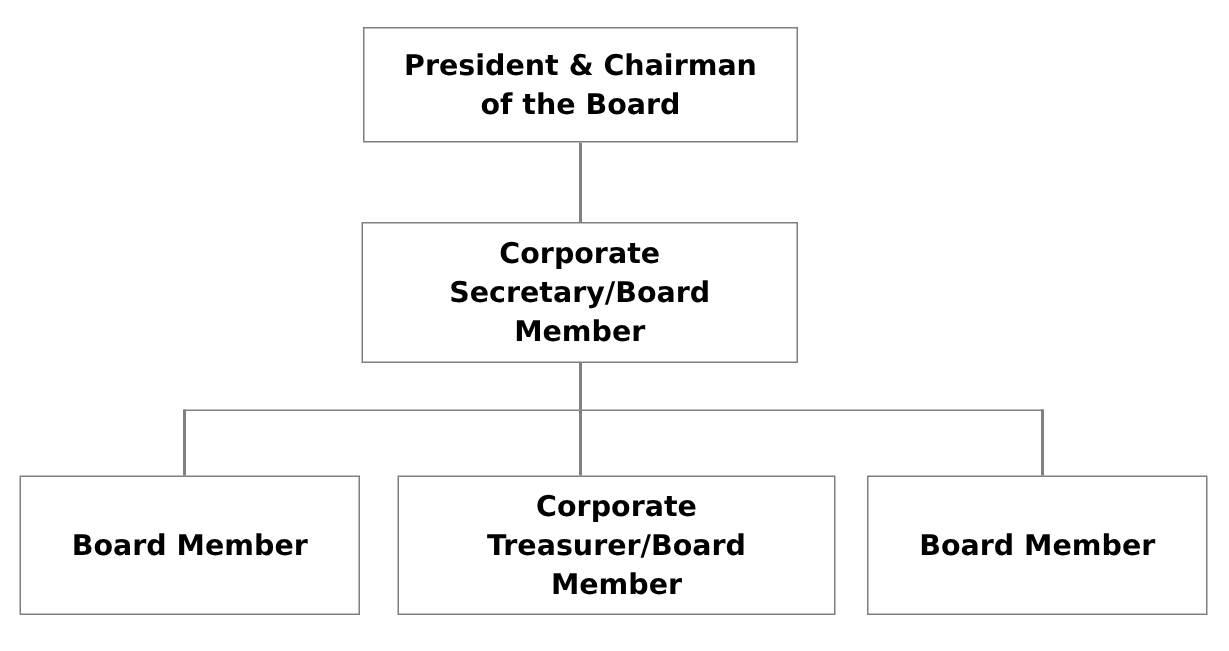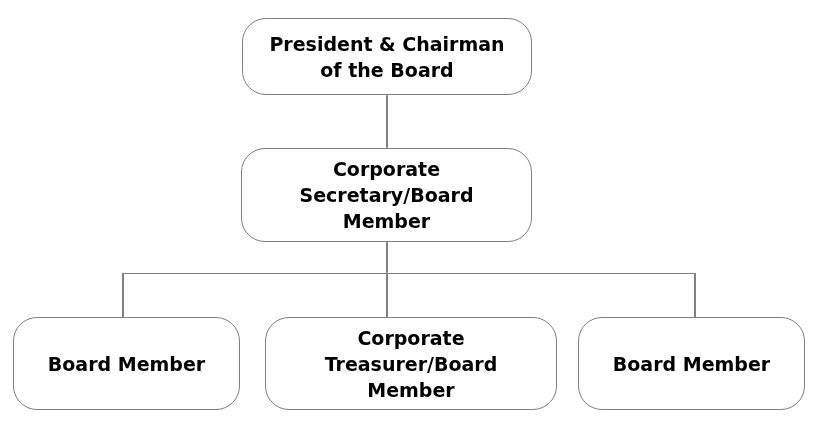--- a/index.html
+++ b/index.html
@@ -1,21 +1,21 @@
 <!DOCTYPE html>
 <html style="--box-border: #7f7f7f; --connector: #808080; --text: #000000; --background: #ffffff;"><head>
 <meta charset="utf-8">
 <style>
   :root {
     --box-border: #7f7f7f;
     --connector: #808080;
     --text: #000000;
     --background: #ffffff;
   }
-  * { margin: 0; padding: 0; box-sizing: border-box; border-radius: 24px; }
+  * { margin: 0; padding: 0; box-sizing: border-box; }
   html, body {
     background: var(--background);
     font-family: "DejaVu Sans", sans-serif;
   }
   .canvas {
     position: relative;
     width: 819px;
     height: 434px;
     background: var(--background);
     overflow: hidden;

